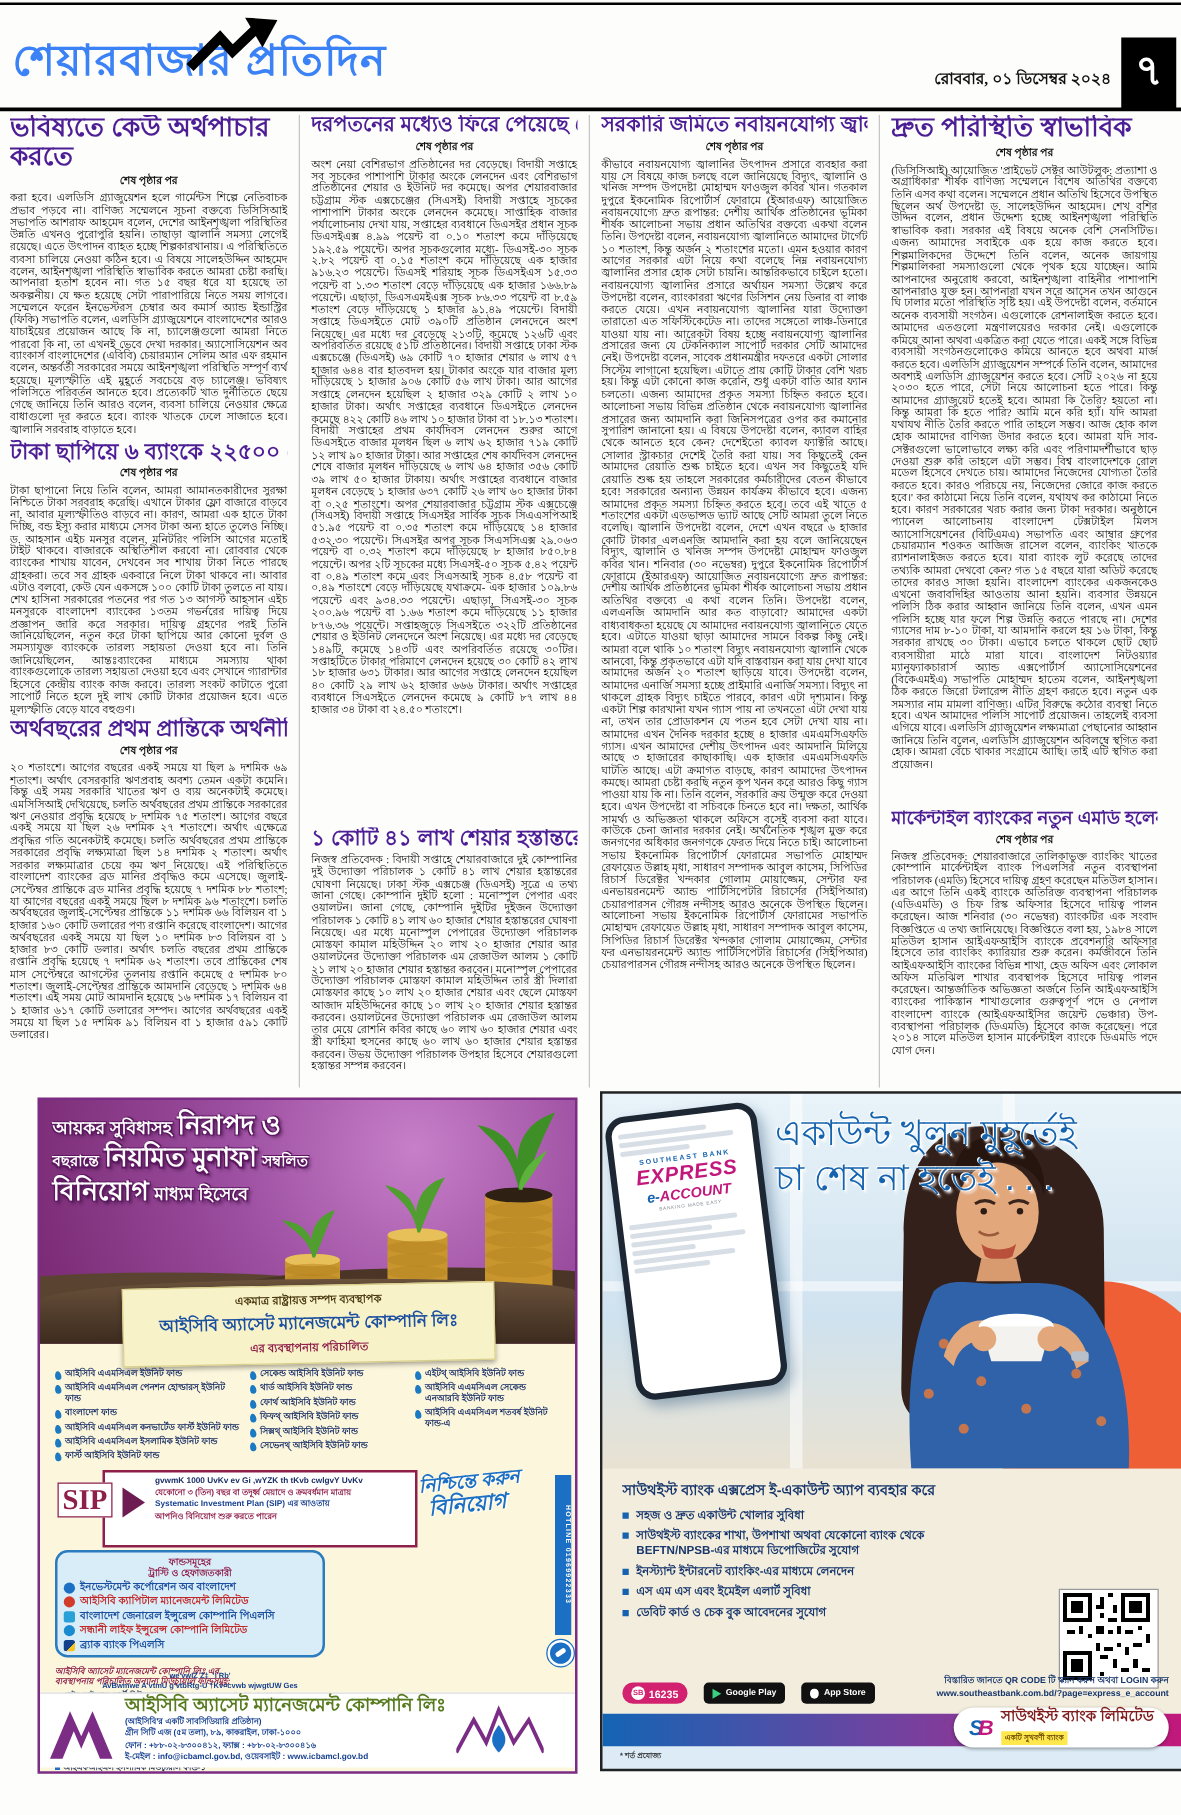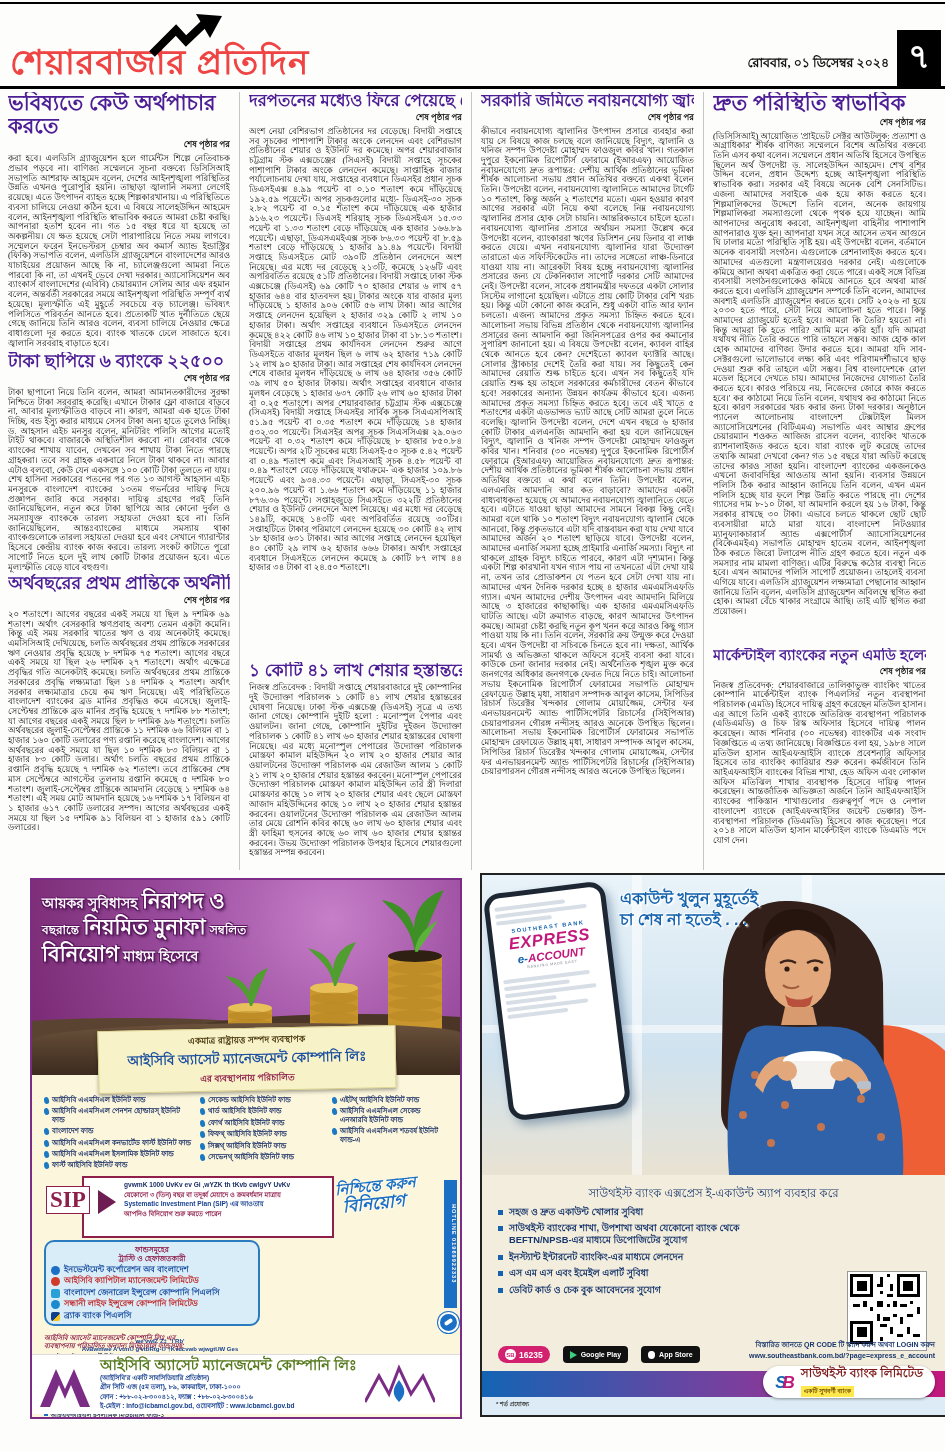--- a/index.html
+++ b/index.html
@@ -1,36 +1,36 @@
 <!DOCTYPE html>
 <html><head>
 <meta charset="utf-8">
 <style>
   html,body{margin:0;padding:0;background:#888;}
   .page{position:relative;width:945px;height:1452px;background:#fdfdfb;overflow:hidden;
         font-family:"Liberation Serif","DejaVu Serif",serif;color:#111;}
   .topline{position:absolute;top:2px;left:0;width:945px;height:2px;background:#000;}
   
   .masthead{position:absolute;top:6px;left:0;width:945px;height:82px;}
-  .logo{position:absolute;left:10px;top:30px;font-size:34px;font-weight:900;letter-spacing:1px;color:#ef4444;
+  .logo{position:absolute;left:10px;top:16px;font-size:34px;font-weight:900;letter-spacing:1px;color:#3b82f6;
         font-family:"Liberation Sans","DejaVu Sans",sans-serif;}
   .logo-arrow{position:absolute;left:148px;top:8px;}
   .mast-date{position:absolute;right:56px;top:48px;font-size:12.5px;font-weight:bold;}
   .pagenum{position:absolute;right:4px;top:24px;width:44px;height:57px;background:#000;color:#fff;
            display:flex;align-items:center;justify-content:center;font-size:34px;font-weight:bold;}
   .mastrule{position:absolute;top:86px;left:0;width:945px;height:3px;background:#000;}
   
   .cols{position:absolute;top:92px;left:8px;width:929px;height:778px;display:flex;}
   .col{width:222px;overflow:hidden;}
   .col + .col{border-left:1px solid #c6c6c6;padding-left:9px;margin-left:9px;width:213px;}
   .art{overflow:hidden;}
   .hl{font-weight:900;text-align:left;line-height:1.08;color:#4c1d95;
       font-family:Liberation Sans, sans-serif;}
   .hl.nw{white-space:nowrap;}
-  .tag{text-align:right;font-size:8.5px;font-weight:bold;margin:1px 0 2px 0;}
+  .tag{text-align:center;font-size:8.5px;font-weight:bold;margin:1px 0 2px 0;}
   .bd{font-size:8.6px;line-height:9.7px;text-align:justify;color:#0d0d0d;}
   
   .ads{position:absolute;top:868px;left:0;width:760px;height:584px;}
   
   .icb{position:absolute;left:30px;top:10px;width:428px;height:537px;border:2px solid #7b2d86;
        background:#fbf6dc;font-family:"Liberation Sans","DejaVu Sans",sans-serif;overflow:hidden;}
   .icb-hero{position:absolute;top:0;left:0;width:100%;height:195px;
        background:radial-gradient(circle at 70% 20%,#c77fc9 0%,#9b4d9f 45%,#77276f 100%);overflow:hidden;}
   .icb-soil{position:absolute;bottom:0;left:0;width:100%;height:52px;
        background:linear-gradient(#6b523c,#3c2b1e);border-radius:60% 40% 0 0/18px 10px 0 0;}
@@ -85,35 +85,35 @@
   .fo-name{font-size:14.5px;font-weight:900;color:#567a1d;line-height:1;}
   .fo-line{font-size:6.6px;font-weight:bold;color:#17408f;line-height:1.45;}
   
   .seb{position:absolute;left:480px;top:5px;width:463px;height:540px;border:2px solid #222;
        background:#dcebf5;font-family:"Liberation Sans","DejaVu Sans",sans-serif;overflow:hidden;}
   .seb-hero{position:absolute;top:0;left:0;width:100%;height:300px;
        background:linear-gradient(#e9f3f9 0%,#cfe2ef 60%,#e9e2d2 100%);overflow:hidden;}
   .pane{position:absolute;background:rgba(255,255,255,.55);}
   .orangeblob{position:absolute;right:-30px;bottom:-40px;width:190px;height:190px;border-radius:50%;
        background:#ee5f36;}
-  .seb-hl{position:absolute;left:138px;top:14px;color:#1563ae;font-weight:700;font-size:16px;line-height:1.3;
+  .seb-hl{position:absolute;left:138px;top:14px;color:#1563ae;font-weight:400;font-size:28px;line-height:1.3;
        text-shadow:1px 1px 0 #fff,-1px -1px 0 #fff,2px 2px 2px rgba(255,255,255,.8);}
   .phone{position:absolute;left:14px;top:12px;width:112px;height:218px;background:#1d2733;border-radius:16px;
        transform:rotate(-7deg);padding:5px;box-shadow:4px 6px 10px rgba(40,80,120,.4);}
   .screen{width:100%;height:100%;background:#fff;border-radius:11px;overflow:hidden;padding:6px 5px;
        box-sizing:border-box;}
   .bar{height:4px;background:#d7dee6;border-radius:2px;margin:3px 0;}
   .sb-name{font-size:5.6px;letter-spacing:1.5px;color:#1563ae;font-weight:bold;text-align:center;margin-top:4px;}
   .sb-express{font-size:16.5px;font-weight:900;font-style:italic;color:#c2187c;text-align:center;letter-spacing:.5px;}
   .sb-eacct{text-align:center;font-weight:900;font-style:italic;font-size:11.5px;margin-top:1px;}
   .sb-eacct .e{color:#1563ae;} .sb-eacct .a{color:#c2187c;}
   .sb-tag{font-size:3.8px;color:#8a8f96;text-align:center;letter-spacing:.6px;margin-top:1px;}
   .seb-panel{position:absolute;left:0;top:300px;width:100%;height:196px;background:#f3eddd;padding:10px 16px;
        box-sizing:border-box;}
-  .seb-h{font-size:11.5px;font-weight:400;color:#17366b;line-height:1.45;text-align:center;}
+  .seb-h{font-size:11.5px;font-weight:700;color:#17366b;line-height:1.45;}
   .seb-b{display:flex;gap:6px;font-size:9.3px;font-weight:bold;color:#17366b;line-height:1.25;
        margin-top:5px;width:300px;}
   .bsq{flex:0 0 5px;width:5px;height:5px;background:#1563ae;margin-top:3px;}
   .qr{position:absolute;right:18px;top:96px;width:74px;height:74px;background:#fff;padding:2px;border:1px solid #999;}
   .badges{position:absolute;left:16px;bottom:8px;display:flex;gap:13px;align-items:center;text-align:right;}
   .pill{height:17px;border-radius:9px;background:#d2216e;color:#fff;font-size:8.5px;font-weight:900;
        display:flex;align-items:center;gap:3px;padding:0 7px;}
   .pill .sbc{width:11px;height:11px;border-radius:50%;background:#fff;color:#d2216e;font-size:6px;
        display:flex;align-items:center;justify-content:center;font-weight:900;}
   .store{height:17px;border-radius:4px;background:#111;color:#fff;font-size:7px;font-weight:bold;

